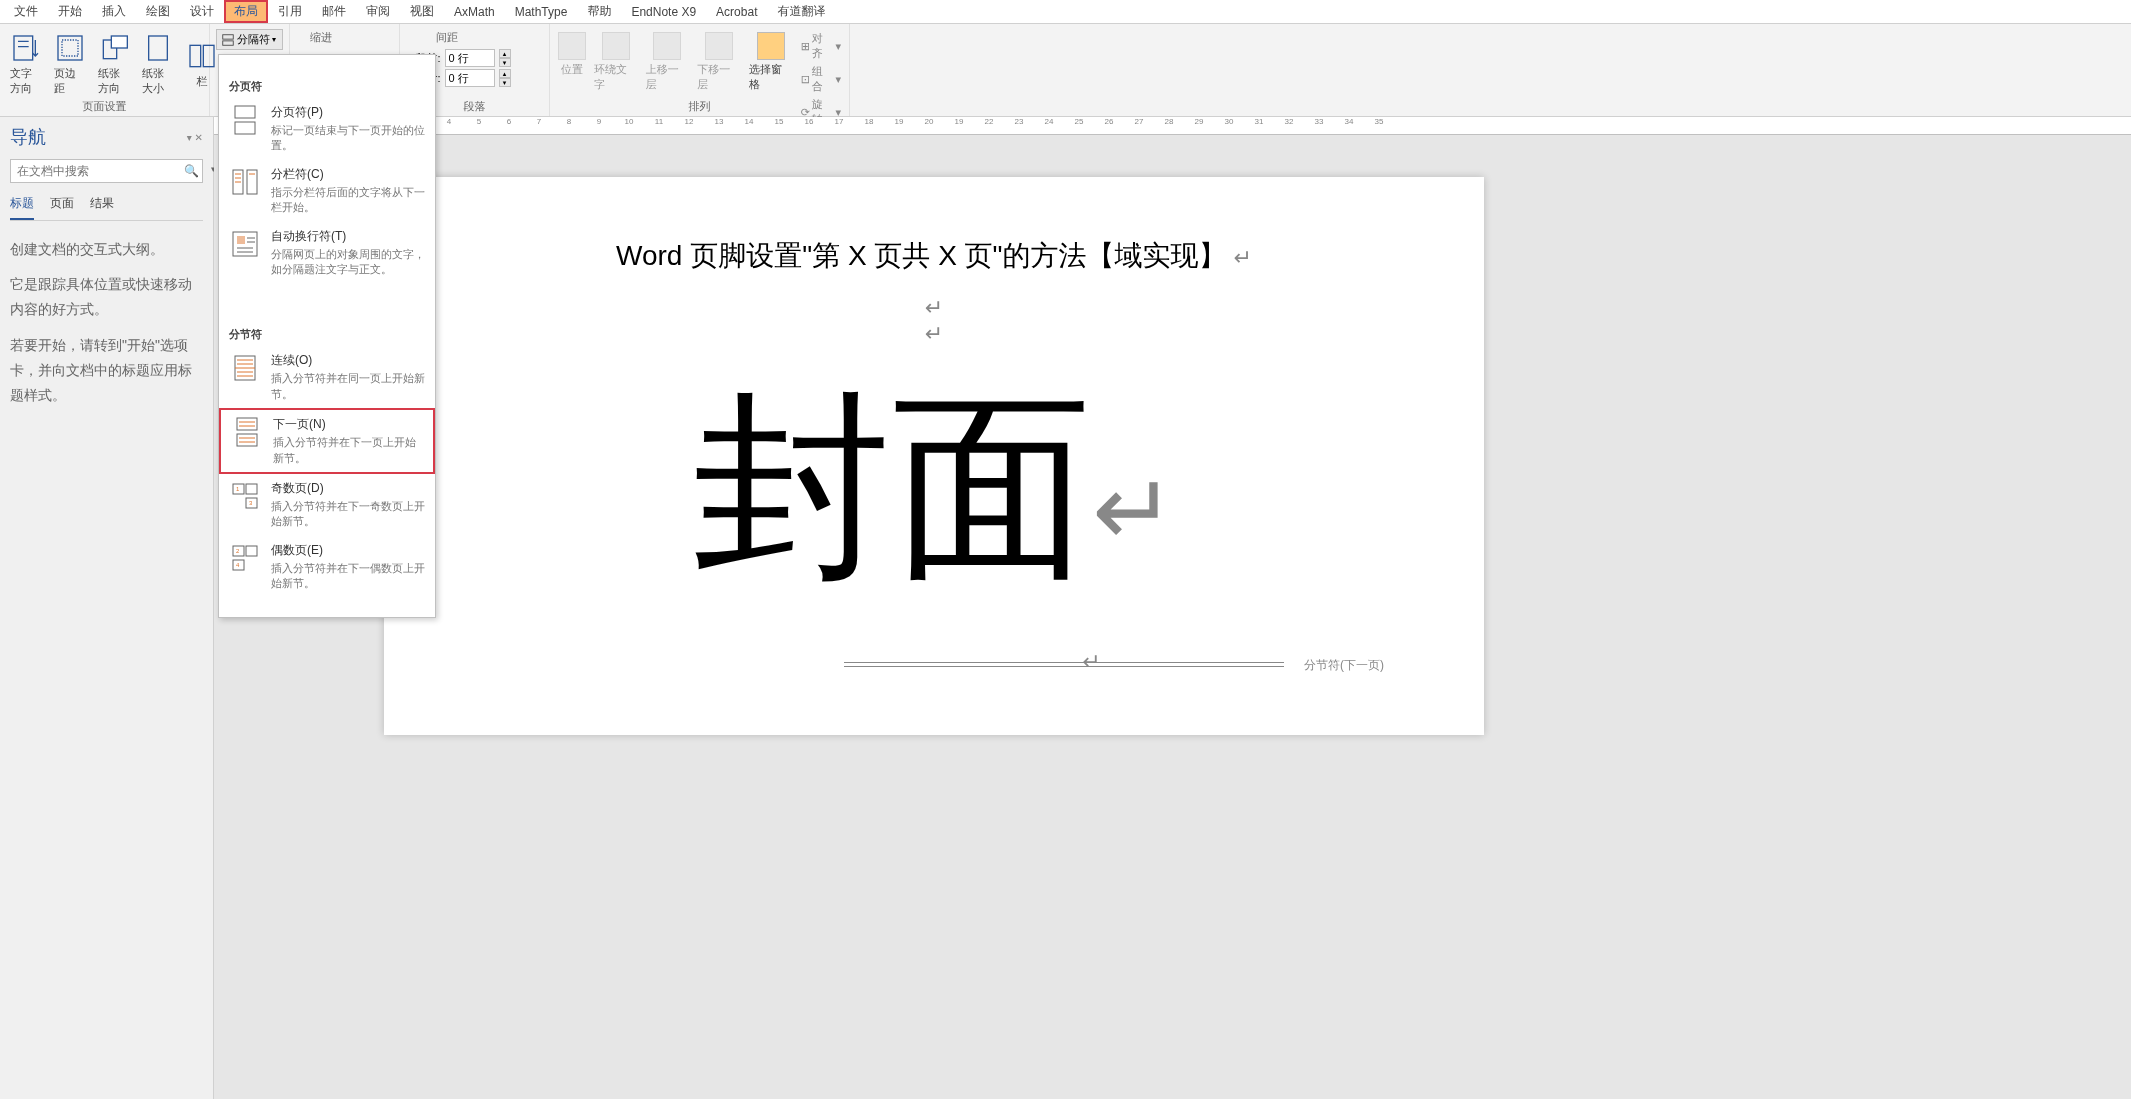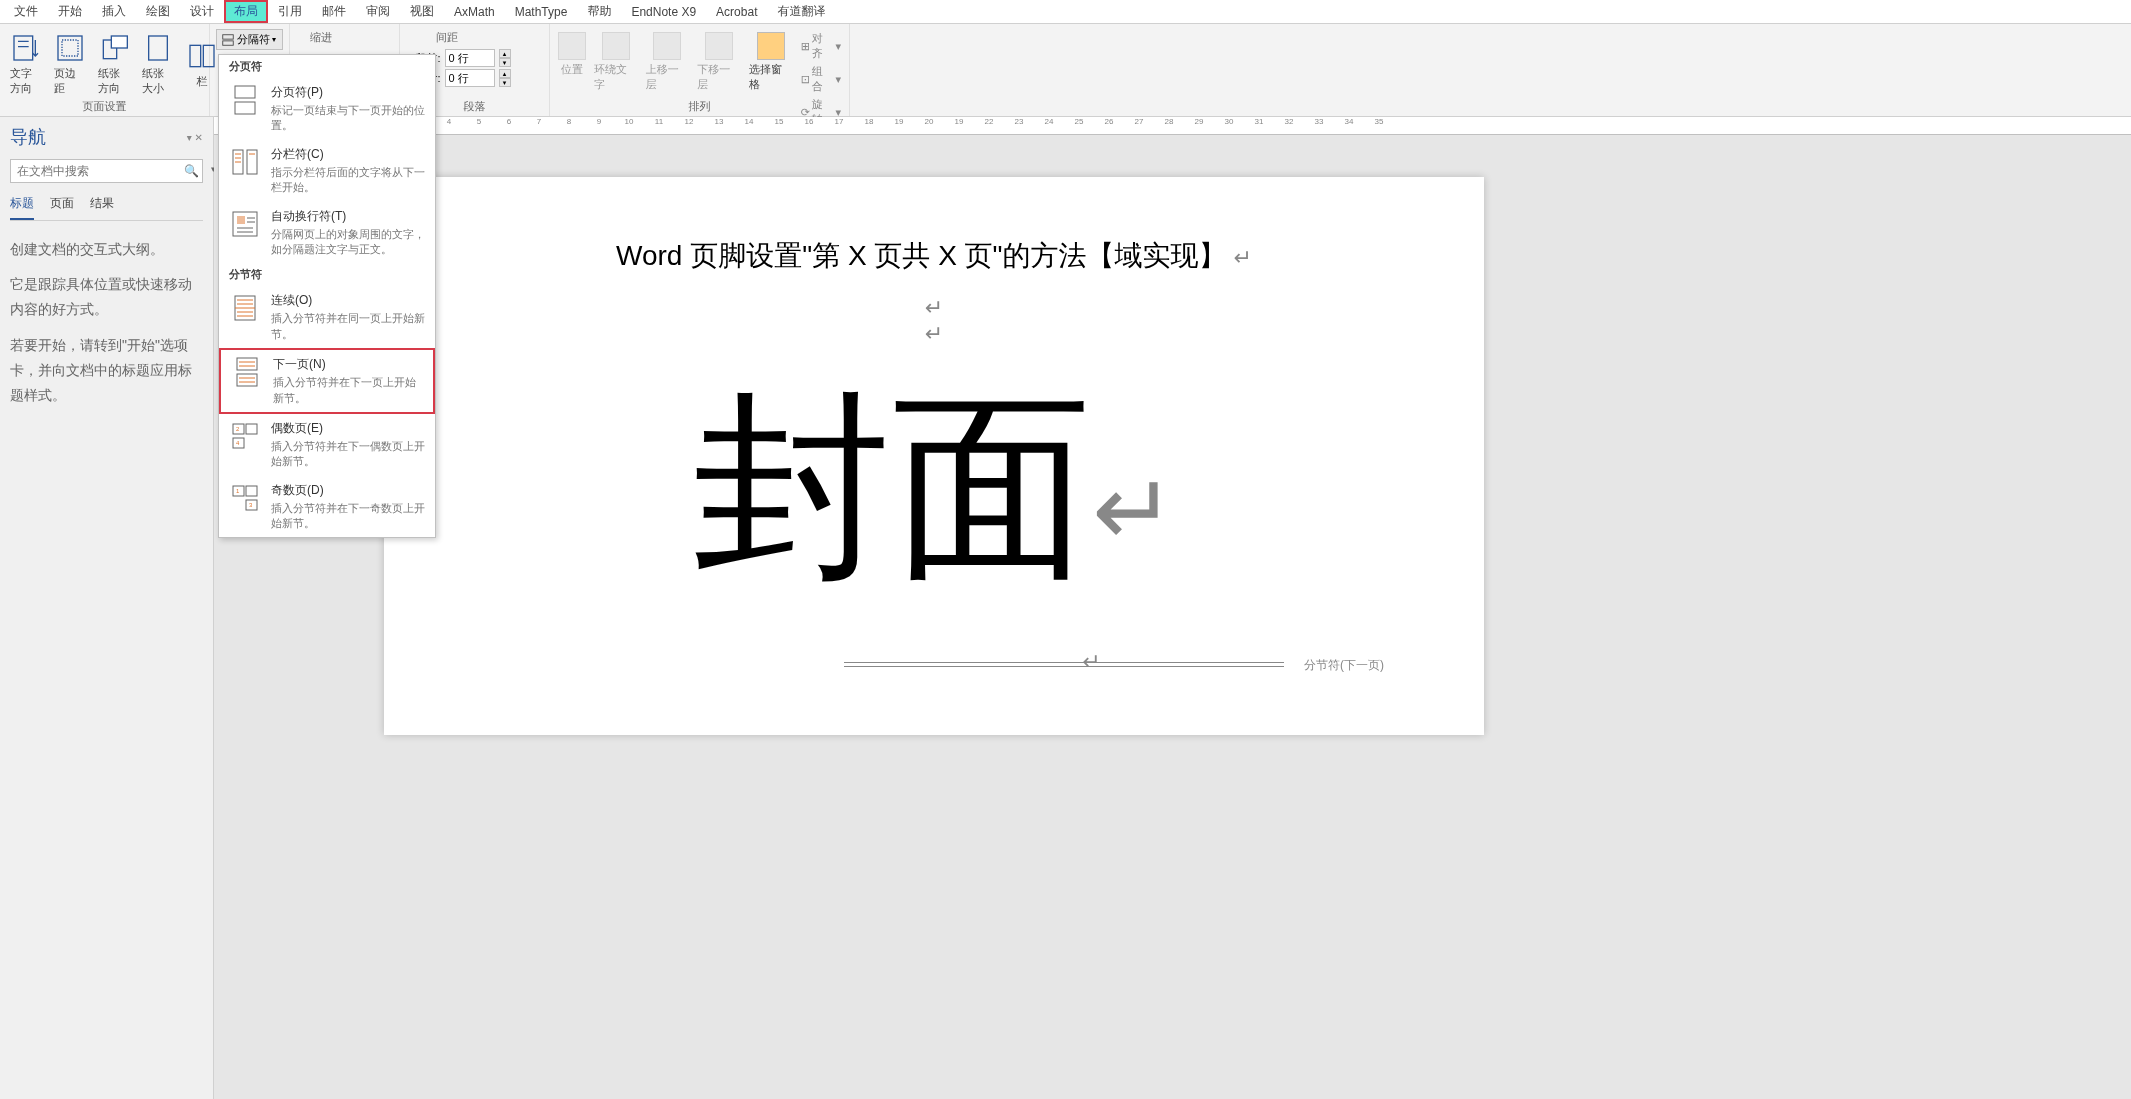--- a/index.html
+++ b/index.html
@@ -1,20 +1,20 @@
 <!DOCTYPE html>
 <html><head>
   <meta charset="utf-8">
   <style>
     * { margin: 0; padding: 0; box-sizing: border-box; font-family: "Microsoft YaHei", "Segoe UI", sans-serif; }
     body { background: #fff; overflow: hidden; height: 100vh; font-size: 12px; }
     
     .ribbon-tabs { display: flex; background: #fff; border-bottom: 1px solid #d0d0d0; height: 24px; align-items: center; padding-left: 4px; }
     .ribbon-tab { padding: 3px 10px; font-size: 12px; color: #444; cursor: pointer; }
-    .ribbon-tab.active { background: #5eead4; color: #2b579a; border: 2px solid #d73a49; padding: 1px 8px; }
+    .ribbon-tab.active { background: #fdba74; color: #2b579a; border: 2px solid #d73a49; padding: 1px 8px; }
     
     .ribbon-content { display: flex; background: #f3f3f3; border-bottom: 1px solid #d0d0d0; height: 93px; position: relative; }
     .ribbon-group { display: flex; flex-direction: column; border-right: 1px solid #e0e0e0; padding: 2px 6px; position: relative; }
     .ribbon-group-label { position: absolute; bottom: 2px; left: 0; right: 0; text-align: center; font-size: 11px; color: #666; }
     .ribbon-buttons { display: flex; gap: 4px; align-items: center; padding-top: 4px; }
     .ribbon-btn { display: flex; flex-direction: column; align-items: center; padding: 2px 4px; cursor: pointer; }
     .ribbon-btn-icon { width: 32px; height: 32px; display: flex; align-items: center; justify-content: center; color: #2b579a; }
     .ribbon-btn-label { font-size: 11px; color: #444; margin-top: 2px; }
     
     .breaks-btn { display: flex; align-items: center; background: #e8e8e8; padding: 2px 4px; border: 1px solid #c0c0c0; }
@@ -38,21 +38,21 @@
     .nav-title { font-size: 18px; color: #2b579a; margin-bottom: 10px; display: flex; justify-content: space-between; align-items: center; }
     .nav-search { display: flex; border: 1px solid #c0c0c0; background: #fff; margin-bottom: 12px; }
     .nav-search input { flex: 1; border: none; padding: 4px 6px; font-size: 12px; outline: none; }
     .nav-search span { padding: 4px 6px; cursor: pointer; color: #666; }
     .nav-tabs { display: flex; gap: 16px; border-bottom: 1px solid #d0d0d0; margin-bottom: 16px; }
     .nav-tab { padding-bottom: 6px; font-size: 12px; color: #444; cursor: pointer; }
     .nav-tab.active { color: #2b579a; border-bottom: 2px solid #2b579a; }
     .nav-hint { font-size: 14px; color: #666; line-height: 1.8; }
     
     .dropdown-menu { position: absolute; left: 218px; top: 54px; width: 218px; background: #fff; border: 1px solid #c0c0c0; box-shadow: 2px 2px 6px rgba(0,0,0,0.2); z-index: 100; }
-    .dropdown-section { padding: 0 0; }
+    .dropdown-section { padding: 20px 0; }
     .dropdown-header { font-size: 11px; font-weight: bold; color: #444; padding: 4px 10px; }
     .dropdown-item { display: flex; padding: 6px 10px; cursor: pointer; gap: 10px; }
     .dropdown-item.highlighted { border: 2px solid #d73a49; }
     .dropdown-icon { width: 32px; height: 32px; flex-shrink: 0; display: flex; align-items: center; justify-content: center; }
     .dropdown-text { flex: 1; }
     .dropdown-item-title { font-size: 12px; color: #333; }
     .dropdown-item-desc { font-size: 11px; color: #777; margin-top: 2px; line-height: 1.4; }
     
     .doc-area { flex: 1; background: #e6e6e6; position: relative; overflow: hidden; }
     .ruler { height: 18px; background: #fff; border-bottom: 1px solid #c0c0c0; position: relative; font-size: 8px; color: #888; }
@@ -293,44 +293,44 @@
         </div>
       <div class="dropdown-text">
           <div class="dropdown-item-title">下一页(N)</div>
           <div class="dropdown-item-desc">插入分节符并在下一页上开始新节。</div>
         </div>
     </div>
     <div class="dropdown-item">
       <div class="dropdown-icon">
           <svg viewBox="0 0 32 32">
             <rect x="4" y="4" width="11" height="10" fill="none" stroke="#666"></rect>
+            <text x="7" y="11" font-size="6" fill="#d73">1</text>
+            <rect x="17" y="4" width="11" height="10" fill="none" stroke="#666"></rect>
+            <rect x="17" y="18" width="11" height="10" fill="none" stroke="#666"></rect>
+            <text x="20" y="25" font-size="6" fill="#d73">3</text>
+          </svg>
+        </div>
+      <div class="dropdown-text">
+          <div class="dropdown-item-title">奇数页(D)</div>
+          <div class="dropdown-item-desc">插入分节符并在下一奇数页上开始新节。</div>
+        </div>
+    </div>
+    <div class="dropdown-item">
+      <div class="dropdown-icon">
+          <svg viewBox="0 0 32 32">
+            <rect x="4" y="4" width="11" height="10" fill="none" stroke="#666"></rect>
             <text x="7" y="11" font-size="6" fill="#d73">2</text>
             <rect x="17" y="4" width="11" height="10" fill="none" stroke="#666"></rect>
             <rect x="4" y="18" width="11" height="10" fill="none" stroke="#666"></rect>
             <text x="7" y="25" font-size="6" fill="#d73">4</text>
           </svg>
         </div>
       <div class="dropdown-text">
           <div class="dropdown-item-title">偶数页(E)</div>
           <div class="dropdown-item-desc">插入分节符并在下一偶数页上开始新节。</div>
-        </div>
-    </div>
-    <div class="dropdown-item">
-      <div class="dropdown-icon">
-          <svg viewBox="0 0 32 32">
-            <rect x="4" y="4" width="11" height="10" fill="none" stroke="#666"></rect>
-            <text x="7" y="11" font-size="6" fill="#d73">1</text>
-            <rect x="17" y="4" width="11" height="10" fill="none" stroke="#666"></rect>
-            <rect x="17" y="18" width="11" height="10" fill="none" stroke="#666"></rect>
-            <text x="20" y="25" font-size="6" fill="#d73">3</text>
-          </svg>
-        </div>
-      <div class="dropdown-text">
-          <div class="dropdown-item-title">奇数页(D)</div>
-          <div class="dropdown-item-desc">插入分节符并在下一奇数页上开始新节。</div>
         </div>
     </div>
   </div>
 </div>
 
 <div class="main-area">
   <div class="nav-panel">
     <div class="nav-title">
       <span>导航</span>
       <span style="font-size:10px;color:#888;">▾ ✕</span>

